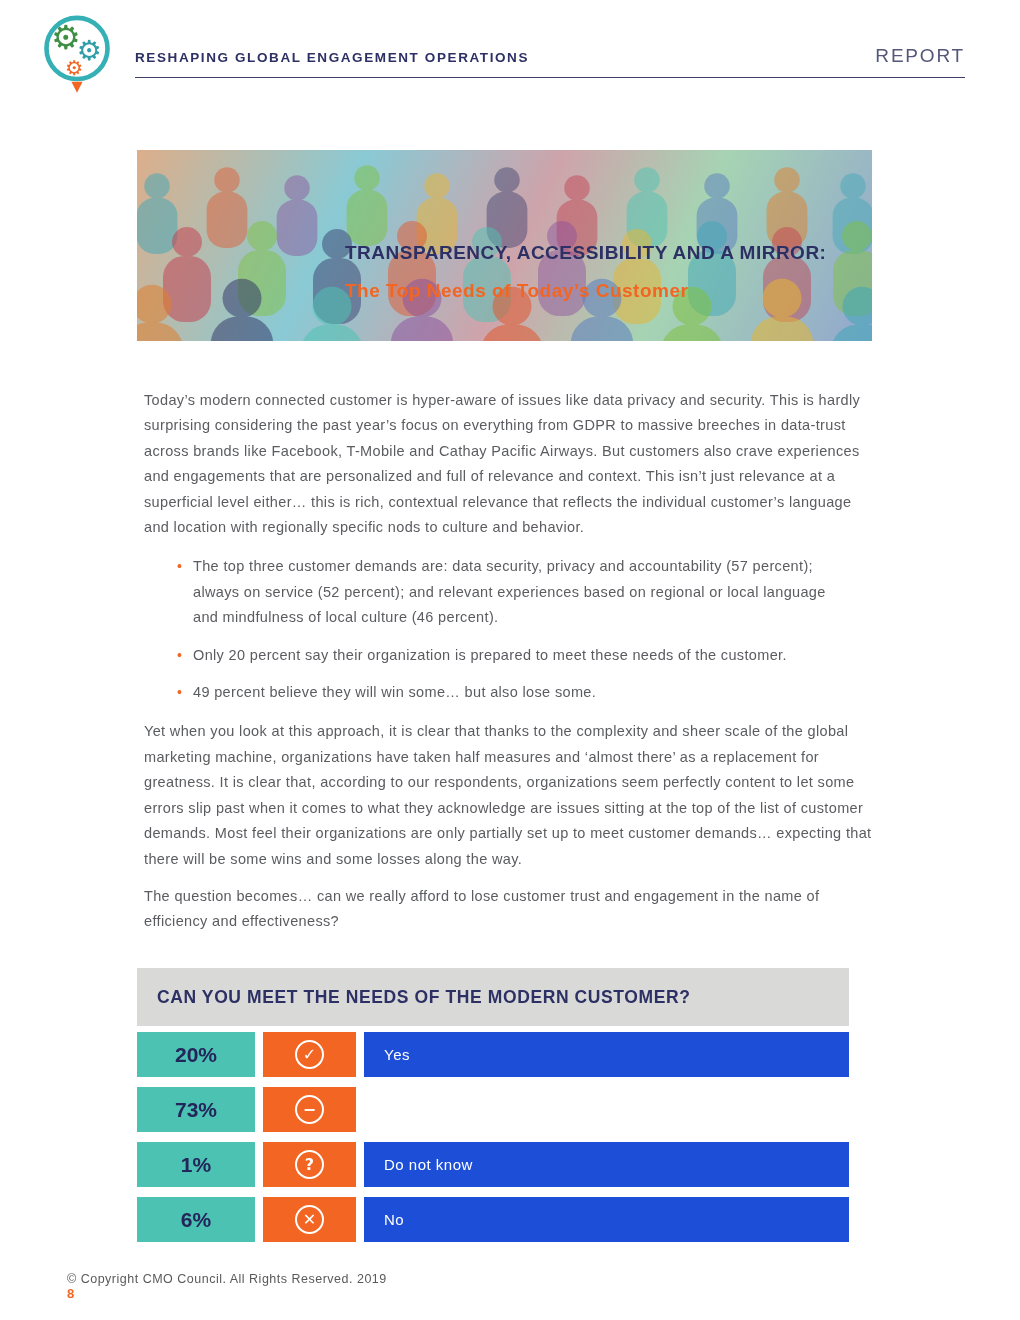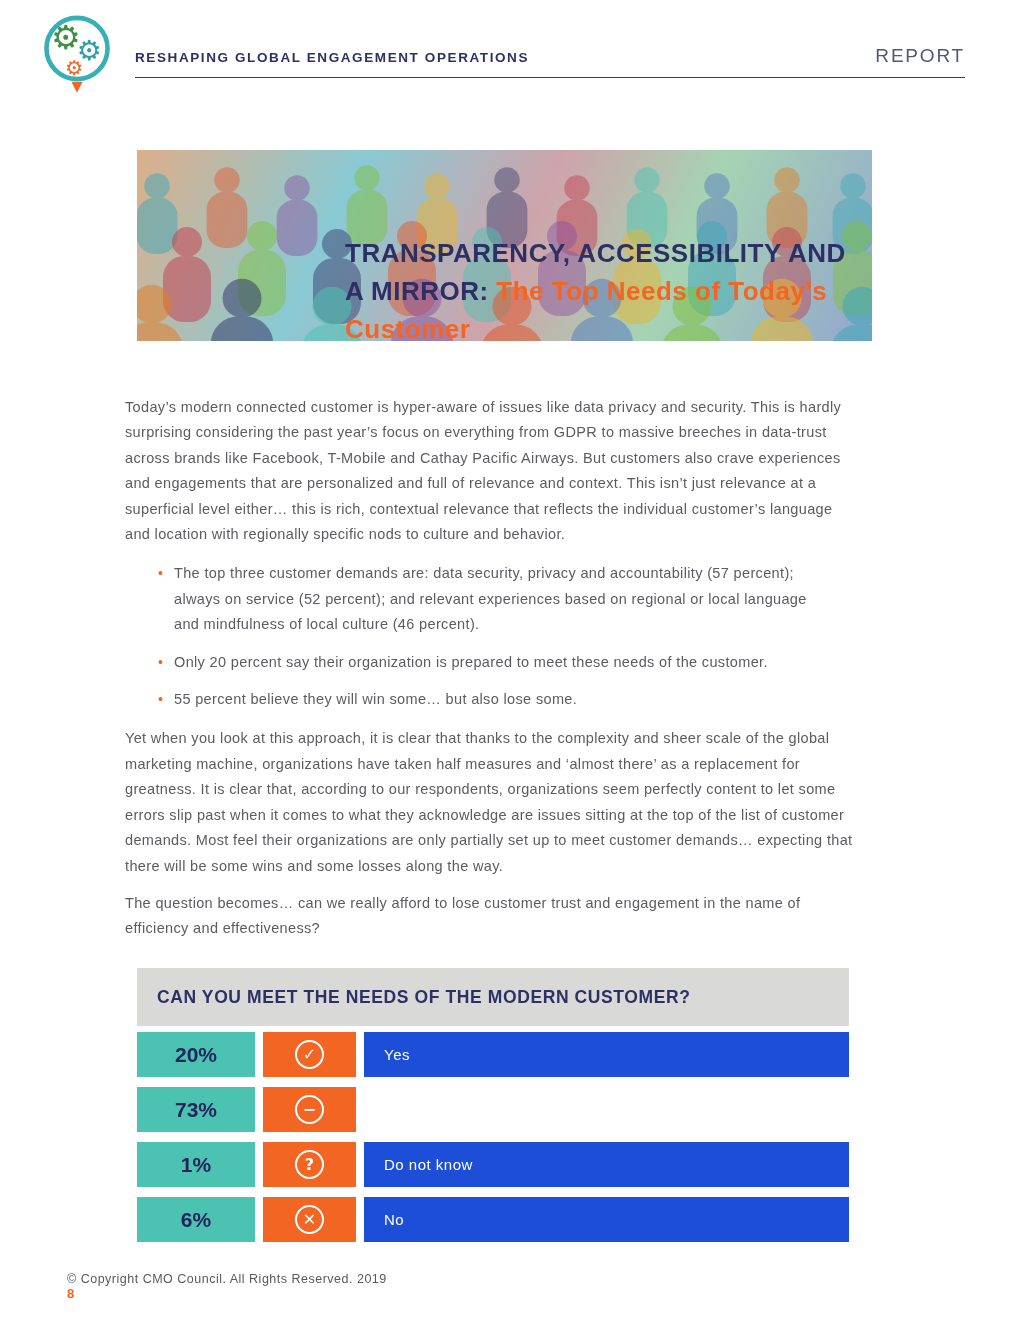--- a/index.html
+++ b/index.html
@@ -20,26 +20,26 @@
   .hero{
     position:absolute;left:137px;top:150px;width:735px;height:191px;overflow:hidden;
     background:
       linear-gradient(115deg, rgba(232,130,60,.55), rgba(80,180,195,.55) 28%,
         rgba(205,85,95,.45) 52%, rgba(125,195,125,.5) 72%, rgba(95,115,185,.55)),
       #cfe4e9;
   }
   .hero-crowd{position:absolute;inset:0;width:100%;height:100%;}
   .hero-title{
     position:absolute;left:208px;top:44px;width:515px;
-    font-size:26px;line-height:38px;font-weight:bold;color:#2d3064;letter-spacing:.5px;margin-top:40px;
+    font-size:19px;line-height:38px;font-weight:bold;color:#2d3064;letter-spacing:.5px;margin-top:40px;
   }
   .hero-title .accent{color:#f26522;}
 
   
-  .copy{position:absolute;left:125px;top:388px;width:736px;font-size:14.5px;line-height:25.4px;letter-spacing:.35px;color:#5b5c60;margin-top:7px;}
+  .copy{position:absolute;left:144px;top:388px;width:736px;font-size:14.5px;line-height:25.4px;letter-spacing:.35px;color:#5b5c60;}
   .copy p{margin:0 0 12px 0;}
   .bullets{list-style:none;margin:14px 0 14px 0;padding:0 0 0 33px;}
   .bullets li{position:relative;padding-left:16px;margin-bottom:12px;max-width:660px;}
   .bullets li .dot{position:absolute;left:0;top:0;color:#f26522;font-size:14px;}
 
   
   .chart{position:absolute;left:137px;top:968px;width:712px;}
   .chart-head{
     background:#d9d9d8;height:58px;display:flex;align-items:center;padding-left:20px;box-sizing:border-box;
     font-size:17.5px;font-weight:bold;letter-spacing:.6px;color:#2d3064;
@@ -135,21 +135,21 @@
     </svg>
     <h1 class="hero-title"><span>TRANSPARENCY, ACCESSIBILITY AND A MIRROR: </span><span class="accent">The Top Needs of Today’s Customer</span></h1>
   </section>
 
   <section class="copy">
     <p>Today’s modern connected customer is hyper-aware of issues like data privacy and security. This is hardly surprising considering the past year’s focus on everything from GDPR to massive breeches in data-trust across brands like Facebook, T-Mobile and Cathay Pacific Airways. But customers also crave experiences and engagements that are personalized and full of relevance and context. This isn’t just relevance at a superficial level either… this is rich, contextual relevance that reflects the individual customer’s language and location with regionally specific nods to culture and behavior.</p>
 
     <ul class="bullets">
       <li><span class="dot">•</span><span>The top three customer demands are: data security, privacy and accountability (57 percent); always on service (52 percent); and relevant experiences based on regional or local language and mindfulness of local culture (46 percent).</span></li>
       <li><span class="dot">•</span><span>Only 20 percent say their organization is prepared to meet these needs of the customer.</span></li>
-      <li><span class="dot">•</span><span>55 percent believe they will win some… but also lose some.</span></li>
+      <li><span class="dot">•</span><span>49 percent believe they will win some… but also lose some.</span></li>
     </ul>
 
     <p>Yet when you look at this approach, it is clear that thanks to the complexity and sheer scale of the global marketing machine, organizations have taken half measures and ‘almost there’ as a replacement for greatness. It is clear that, according to our respondents, organizations seem perfectly content to let some errors slip past when it comes to what they acknowledge are issues sitting at the top of the list of customer demands. Most feel their organizations are only partially set up to meet customer demands… expecting that there will be some wins and some losses along the way.</p>
     <p>The question becomes… can we really afford to lose customer trust and engagement in the name of efficiency and effectiveness?</p>
   </section>
 
   <section class="chart">
     <div class="chart-head">CAN YOU MEET THE NEEDS OF THE MODERN CUSTOMER?</div>
     <div class="chart-rows">
 

